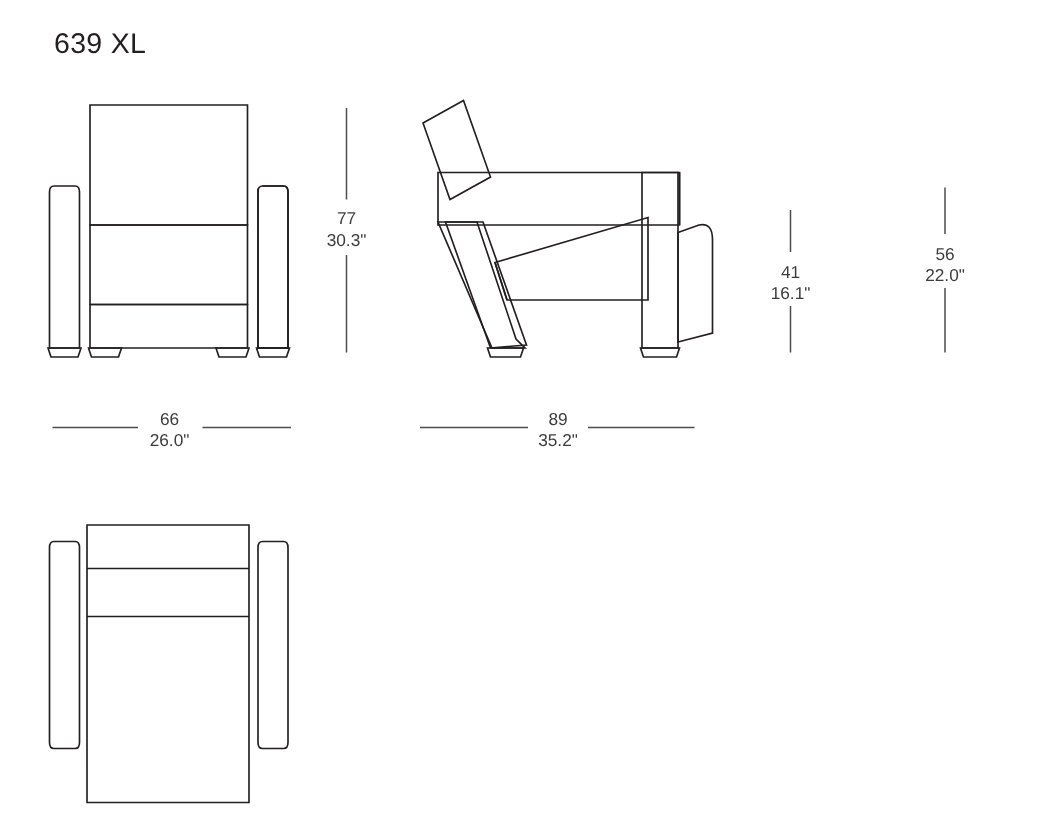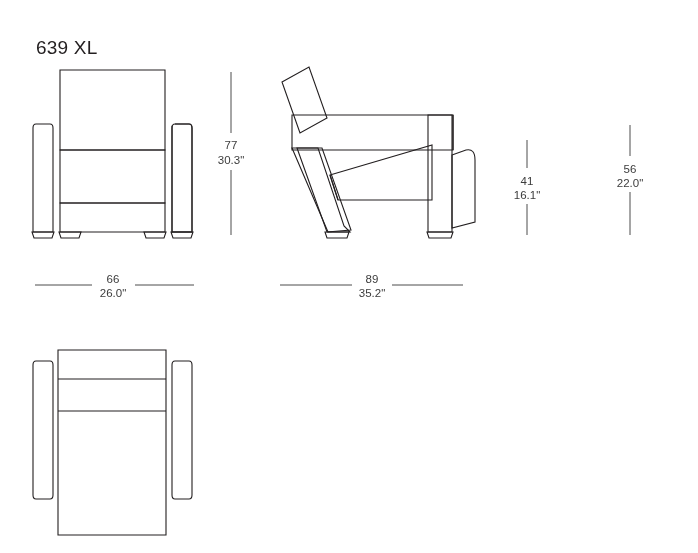--- a/index.html
+++ b/index.html
@@ -16,21 +16,21 @@
   }
   #sheet {
     position: absolute;
     left: 0; top: 0;
     width: 698px;
     height: 553px;
   }
   #page-title {
     position: absolute;
     left: 36px;
-    top: 37px;
+    top: 19px;
     font-size: 19px;
     font-weight: 400;
     color: #231f20;
     letter-spacing: 0.2px;
     white-space: nowrap;
   }
   svg { display: block; }
   .dim-text {
     font-family: "Liberation Sans", sans-serif;
     font-size: 11.5px;

